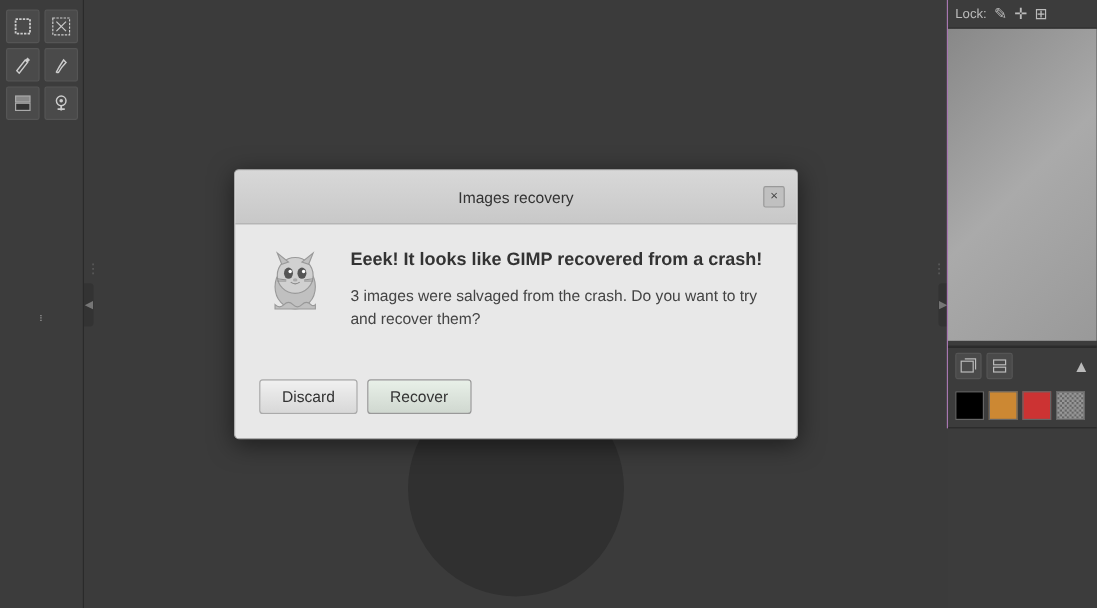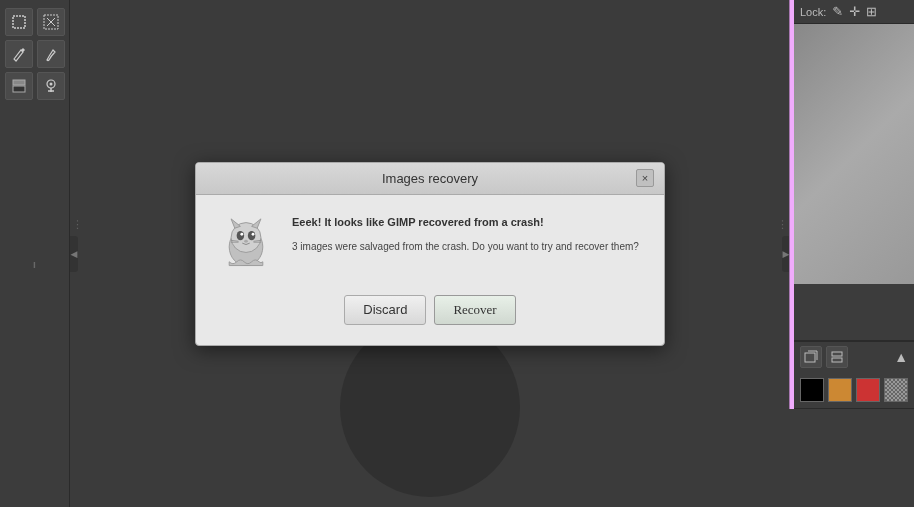--- a/index.html
+++ b/index.html
@@ -87,23 +87,23 @@
       writing-mode: vertical-rl;
       letter-spacing: -2px;
     }
 
     
     .right-panel {
       position: absolute;
       right: 0;
       top: 0;
       width: 125px;
-      height: 409px;
+      height: 357px;
       background: #3c3c3c;
-      border-left: 5px solid #f0abfc;
+      border-left: 1px solid #f0abfc;
       display: flex;
       flex-direction: column;
     }
 
     .right-top {
       height: 320px;
       border-bottom: 1px solid #2a2a2a;
       position: relative;
     }
 
@@ -252,21 +252,21 @@
       width: 470px;
       overflow: hidden;
     }
 
     .modal-titlebar {
       background: linear-gradient(to bottom, #d8d8d8, #c8c8c8);
       border-bottom: 1px solid #aaa;
       display: flex;
       align-items: center;
       justify-content: space-between;
-      padding: 9px 10px;
+      padding: 22px 10px;
       height: 32px;
     }
 
     .modal-title {
       color: #333;
       font-size: 13px;
       font-weight: normal;
       flex: 1;
       text-align: center;
     }
@@ -299,57 +299,56 @@
       display: flex;
       align-items: center;
       justify-content: center;
     }
 
     .modal-content {
       flex: 1;
     }
 
     .modal-heading {
-      font-size: 11px;
+      font-size: 15px;
       font-weight: bold;
       color: #333;
       margin-bottom: 10px;
       line-height: 1.3;
     }
 
     .modal-text {
-      font-size: 10px;
+      font-size: 13px;
       color: #444;
       line-height: 1.5;
       margin-bottom: 20px;
     }
 
     .modal-buttons {
       display: flex;
-      justify-content: center;
+      justify-content: flex-start;
       gap: 8px;
       padding: 0 20px 20px;
     }
 
     .modal-btn {
       padding: 6px 18px;
       background: linear-gradient(to bottom, #f0f0f0, #d8d8d8);
       border: 1px solid #aaa;
       border-radius: 3px;
       cursor: pointer;
       font-size: 13px;
       color: #333;
       min-width: 80px;
       text-align: center;
     }
 
     .modal-btn-primary {
       background: linear-gradient(to bottom, #e8f0e8, #d0d8d0);
       border-color: #999;
-      font-family: Liberation Serif, serif;
     }
 
     
     .ghost-cat {
       width: 56px;
       height: 56px;
     }
   </style>
 </head>
 <body>

